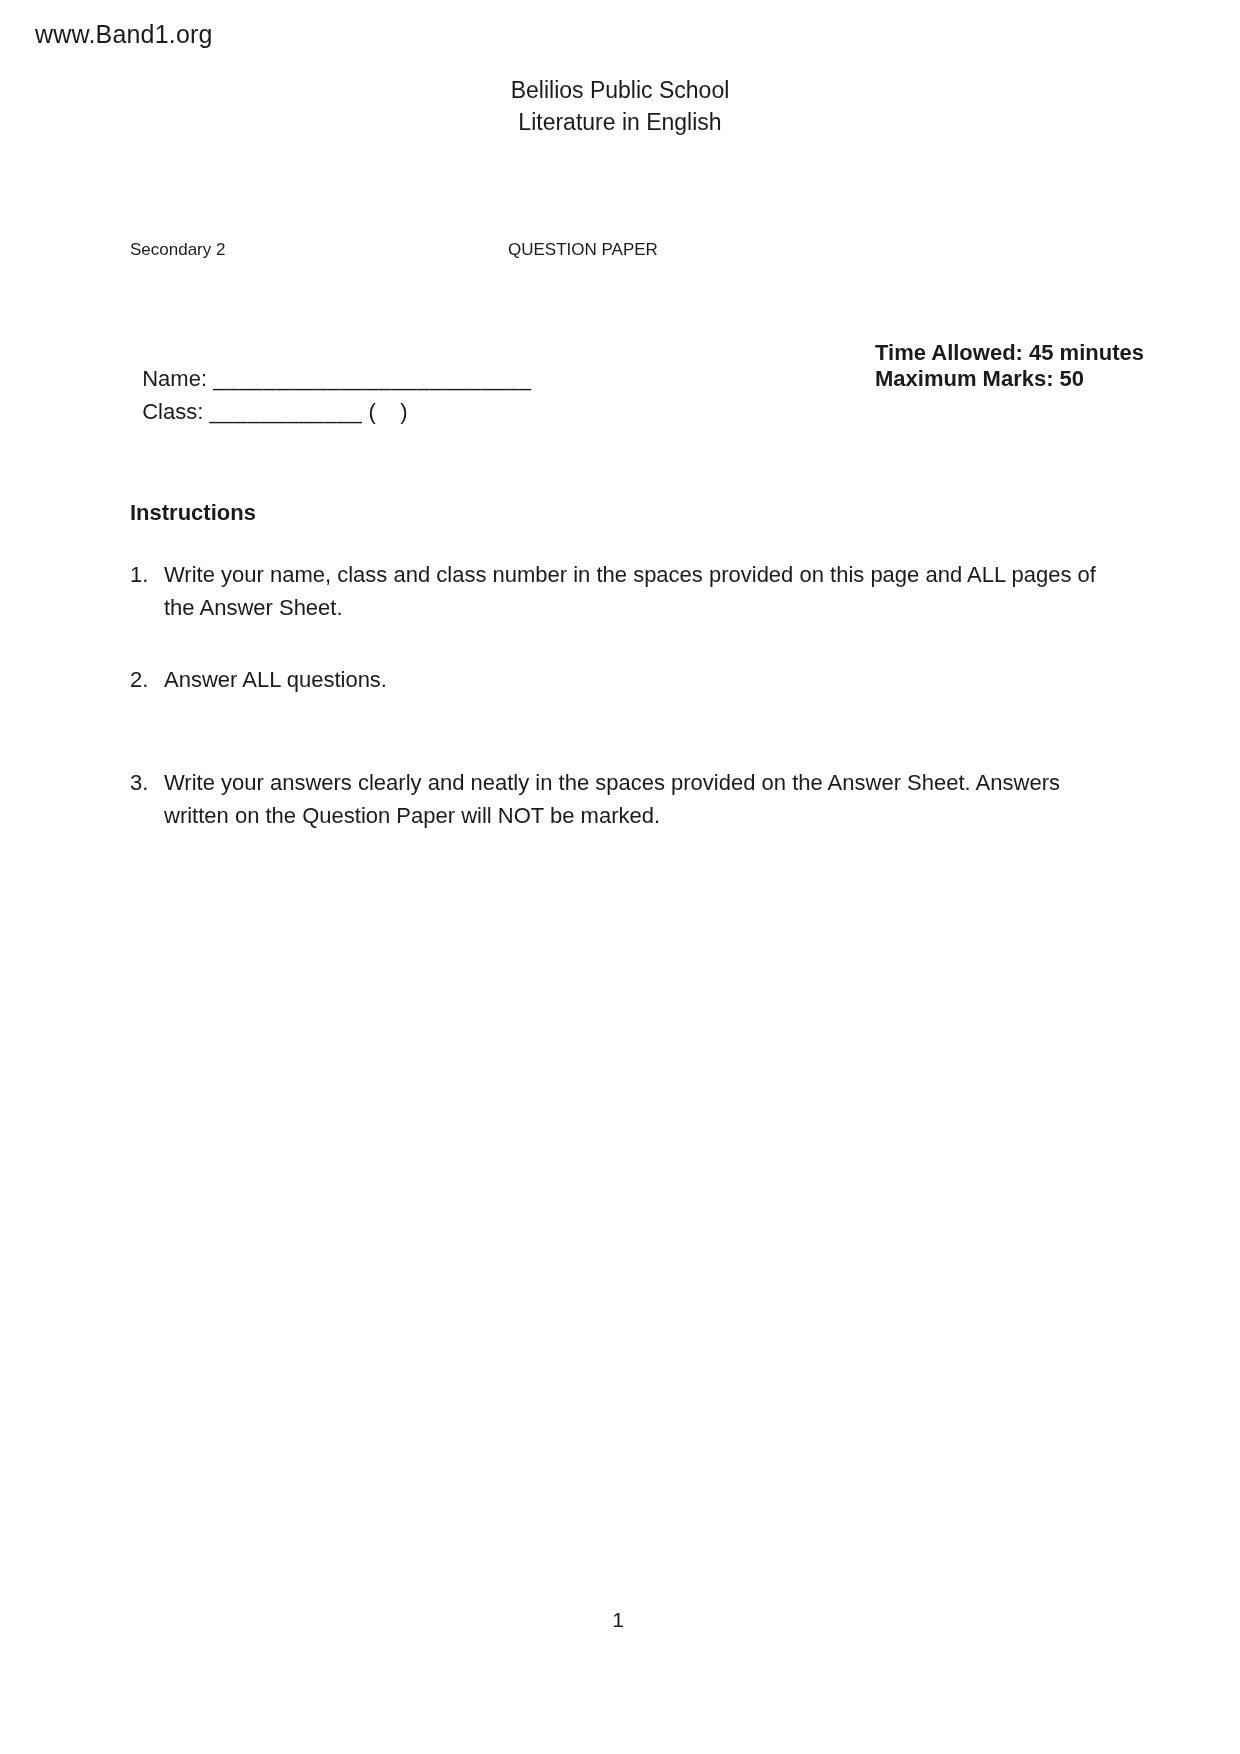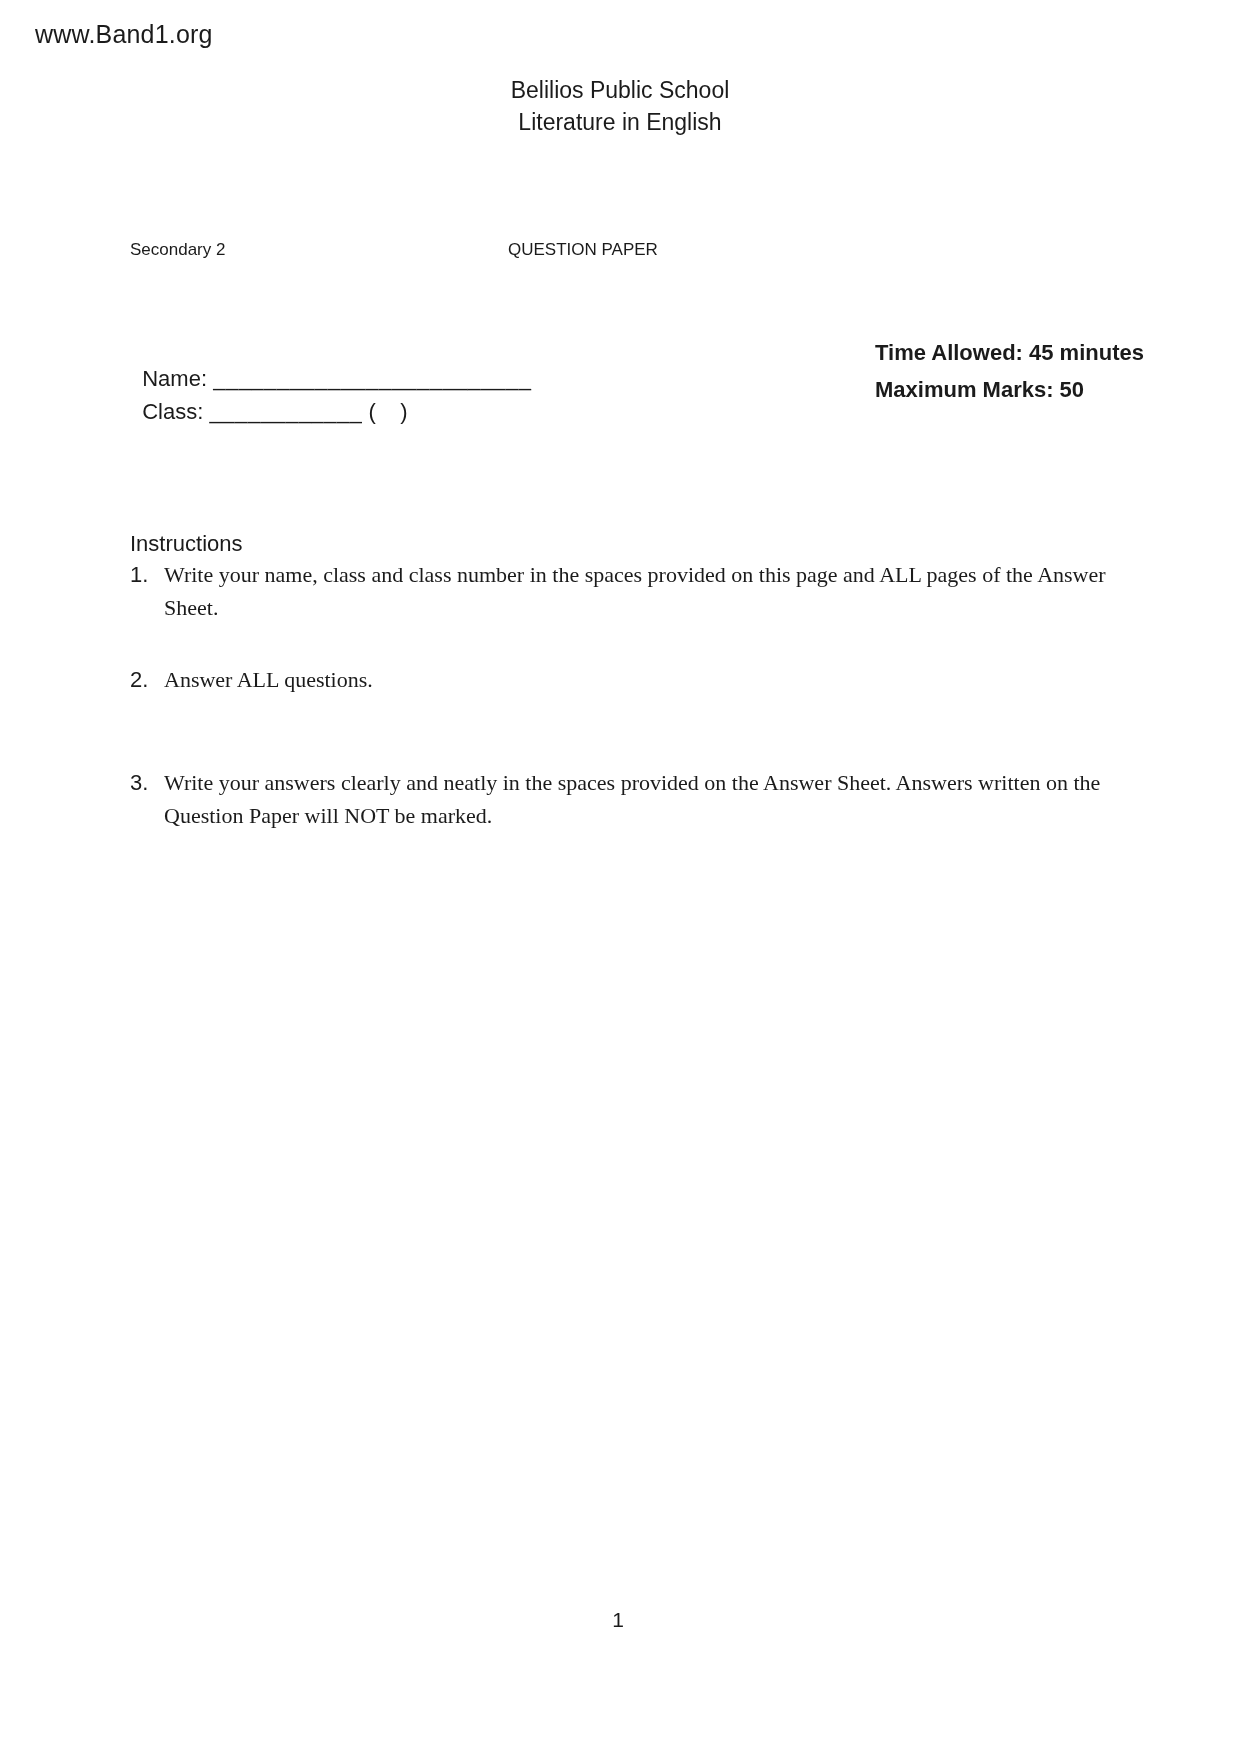--- a/index.html
+++ b/index.html
@@ -50,43 +50,41 @@
   .name-row  { top: 340px; }
   .class-row { top: 373px; }
   .blank-line { letter-spacing: 0.5px; }
 
   .exam-info {
     left: 875px;
     font-weight: bold;
     font-size: 22px;
   }
   .time-allowed { top: 340px; }
-  .max-marks    { top: 377px; text-align: center; }
+  .max-marks    { top: 366px; text-align: center; }
 
   .instructions-heading {
     left: 130px;
     top: 500px;
-    font-weight: normal;
+    font-weight: bold;
     font-size: 22px;
-    margin-top: 31px;
   }
 
   .instruction-item {
     left: 130px;
     display: flex;
     font-size: 22px;
     line-height: 33px;
   }
   .instruction-number {
     width: 34px;
     flex: 0 0 34px;
   }
   .instruction-text {
     width: 948px;
-    font-family: Liberation Serif, serif;
   }
   .item-1 { top: 558px; }
   .item-2 { top: 663px; }
   .item-3 { top: 766px; }
 
   .page-number {
     left: 0;
     right: 4px;
     top: 1608px;
     text-align: center;

